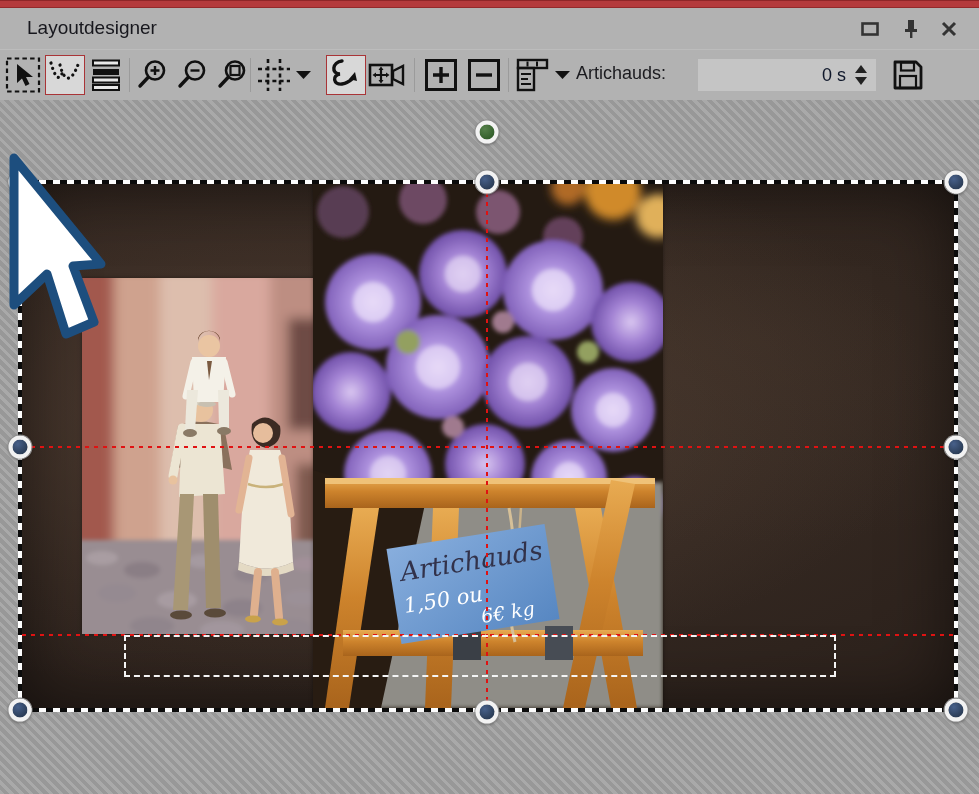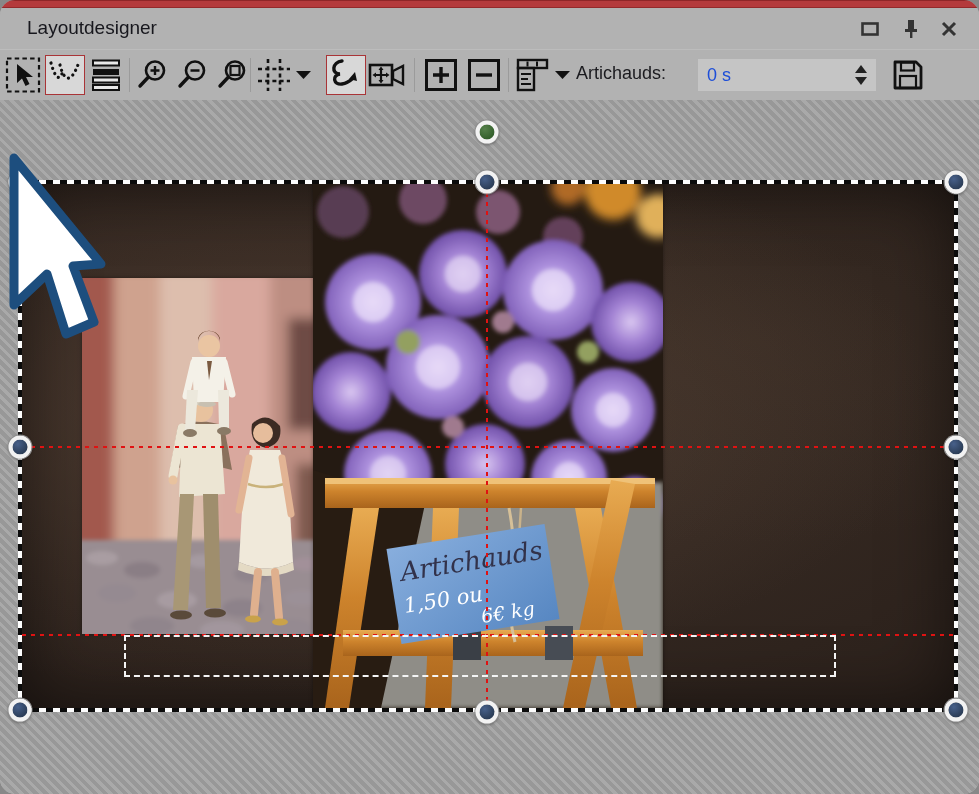--- a/index.html
+++ b/index.html
@@ -1,17 +1,17 @@
 <!DOCTYPE html>
 <html><head>
 <meta charset="utf-8">
 <style>
   html,body{margin:0;padding:0;background:#888;}
   .app{position:relative;width:979px;height:794px;overflow:hidden;
-       font-family:"Liberation Sans",sans-serif;background:#b2b2b2;user-select:none;border-radius:15px;}
+       font-family:"Liberation Sans",sans-serif;background:#b2b2b2;user-select:none;}
 
   
   .top-strip{position:absolute;left:0;top:0;width:979px;height:8px;
              background:linear-gradient(#8e2628 0 1px,#b43a3c 1px 7px,#93292b 7px 8px);}
 
   
   .titlebar{position:absolute;left:0;top:8px;width:979px;height:41px;background:#b2b2b2;}
   .title-text{position:absolute;left:27px;top:9px;font-size:19px;color:#17171d;}
   .win-btn{position:absolute;top:9px;width:26px;height:24px;display:flex;align-items:center;
            justify-content:center;cursor:default;}
@@ -22,21 +22,21 @@
            border-top:1px solid #bcbcbc;box-sizing:border-box;}
   .tb{position:absolute;top:5px;width:40px;height:40px;display:flex;align-items:center;
       justify-content:center;box-sizing:border-box;}
   .tb.active{background:#d8d8d8;border:1px solid #a93437;}
   .tb svg{display:block;}
   .tb-sep{position:absolute;top:8px;width:1px;height:34px;background:#9b9b9b;}
   .tb-caret{position:absolute;top:5px;width:18px;height:40px;display:flex;align-items:center;justify-content:center;}
   .tb-label{position:absolute;top:13px;font-size:18px;color:#1b1b1f;}
   .tb-input{position:absolute;left:698px;top:9px;width:178px;height:32px;background:#c5c5c5;
             border:none;outline:none;font-family:"Liberation Sans",sans-serif;font-size:18px;
-            color:#1d4ed8;padding:0 23px 0 9px;box-sizing:border-box;}
+            color:#0f172a;padding:0 30px 0 9px;box-sizing:border-box;text-align:right;}
   .spinner{position:absolute;left:850px;top:11px;width:22px;height:28px;display:flex;
            flex-direction:column;align-items:center;justify-content:center;gap:4px;}
   .spin-up{width:0;height:0;border-left:6px solid transparent;border-right:6px solid transparent;
            border-bottom:8px solid #222;cursor:pointer;}
   .spin-dn{width:0;height:0;border-left:6px solid transparent;border-right:6px solid transparent;
            border-top:8px solid #222;cursor:pointer;}
 
   
   .canvas{position:absolute;left:0;top:100px;width:979px;height:694px;
           background:repeating-linear-gradient(45deg,#a9a9a9 0 3px,#989898 3px 7px);}

